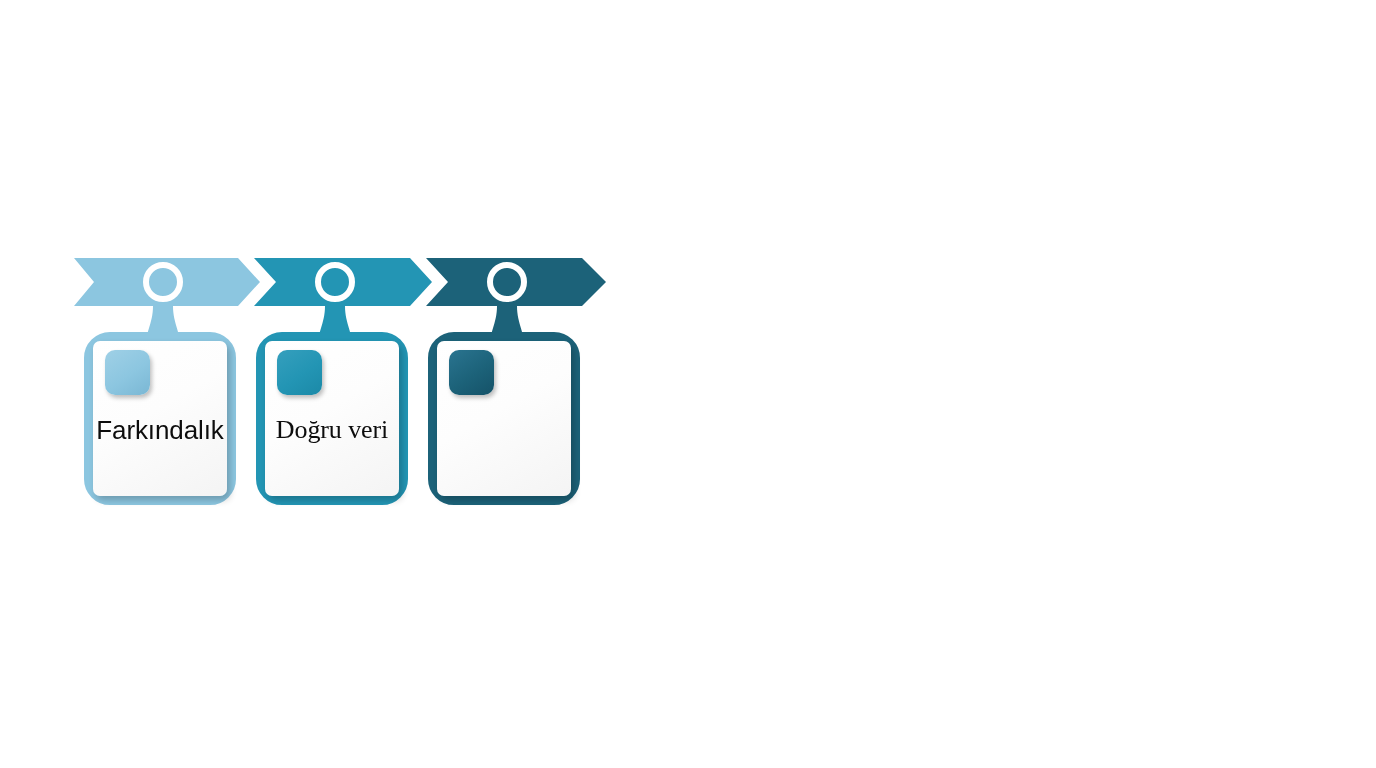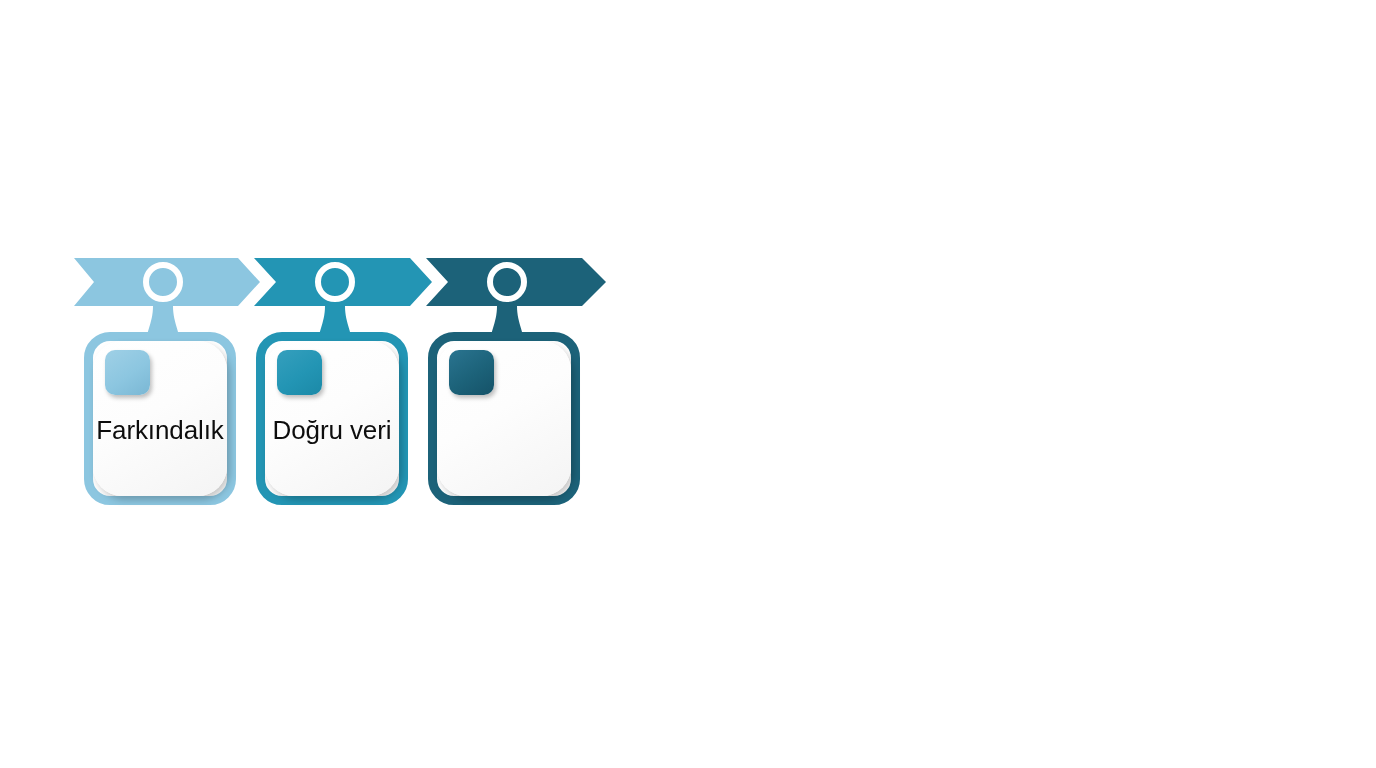--- a/index.html
+++ b/index.html
@@ -55,30 +55,30 @@
     position: absolute;
     top: 332px;
     width: 152px;
     height: 173px;
     border-radius: 26px;
     box-sizing: border-box;
     border-style: solid;
     border-width: 9px;
   }
   .card-1 { left: 84px;  border-color: #8cc6e0; }
-  .card-2 { left: 256px; border-color: #2395b4; }
+  .card-2 { left: 256px; border-color: #2395b4; font-family: Liberation Serif, serif; }
   .card-3 { left: 428px; border-color: #1c6279; }
 
   .card-inner {
     position: absolute;
     left: 0;
     top: 0;
     right: 0;
     bottom: 0;
-    border-radius: 29px;
+    border-radius: 7px;
     background: linear-gradient(150deg, #ffffff 0%, #fdfdfd 45%, #f4f4f4 100%);
     box-shadow: 3px 4px 7px rgba(0,0,0,0.22);
     overflow: hidden;
   }
 
   .chip {
     position: absolute;
     left: 12px;
     top: 9px;
     width: 45px;

